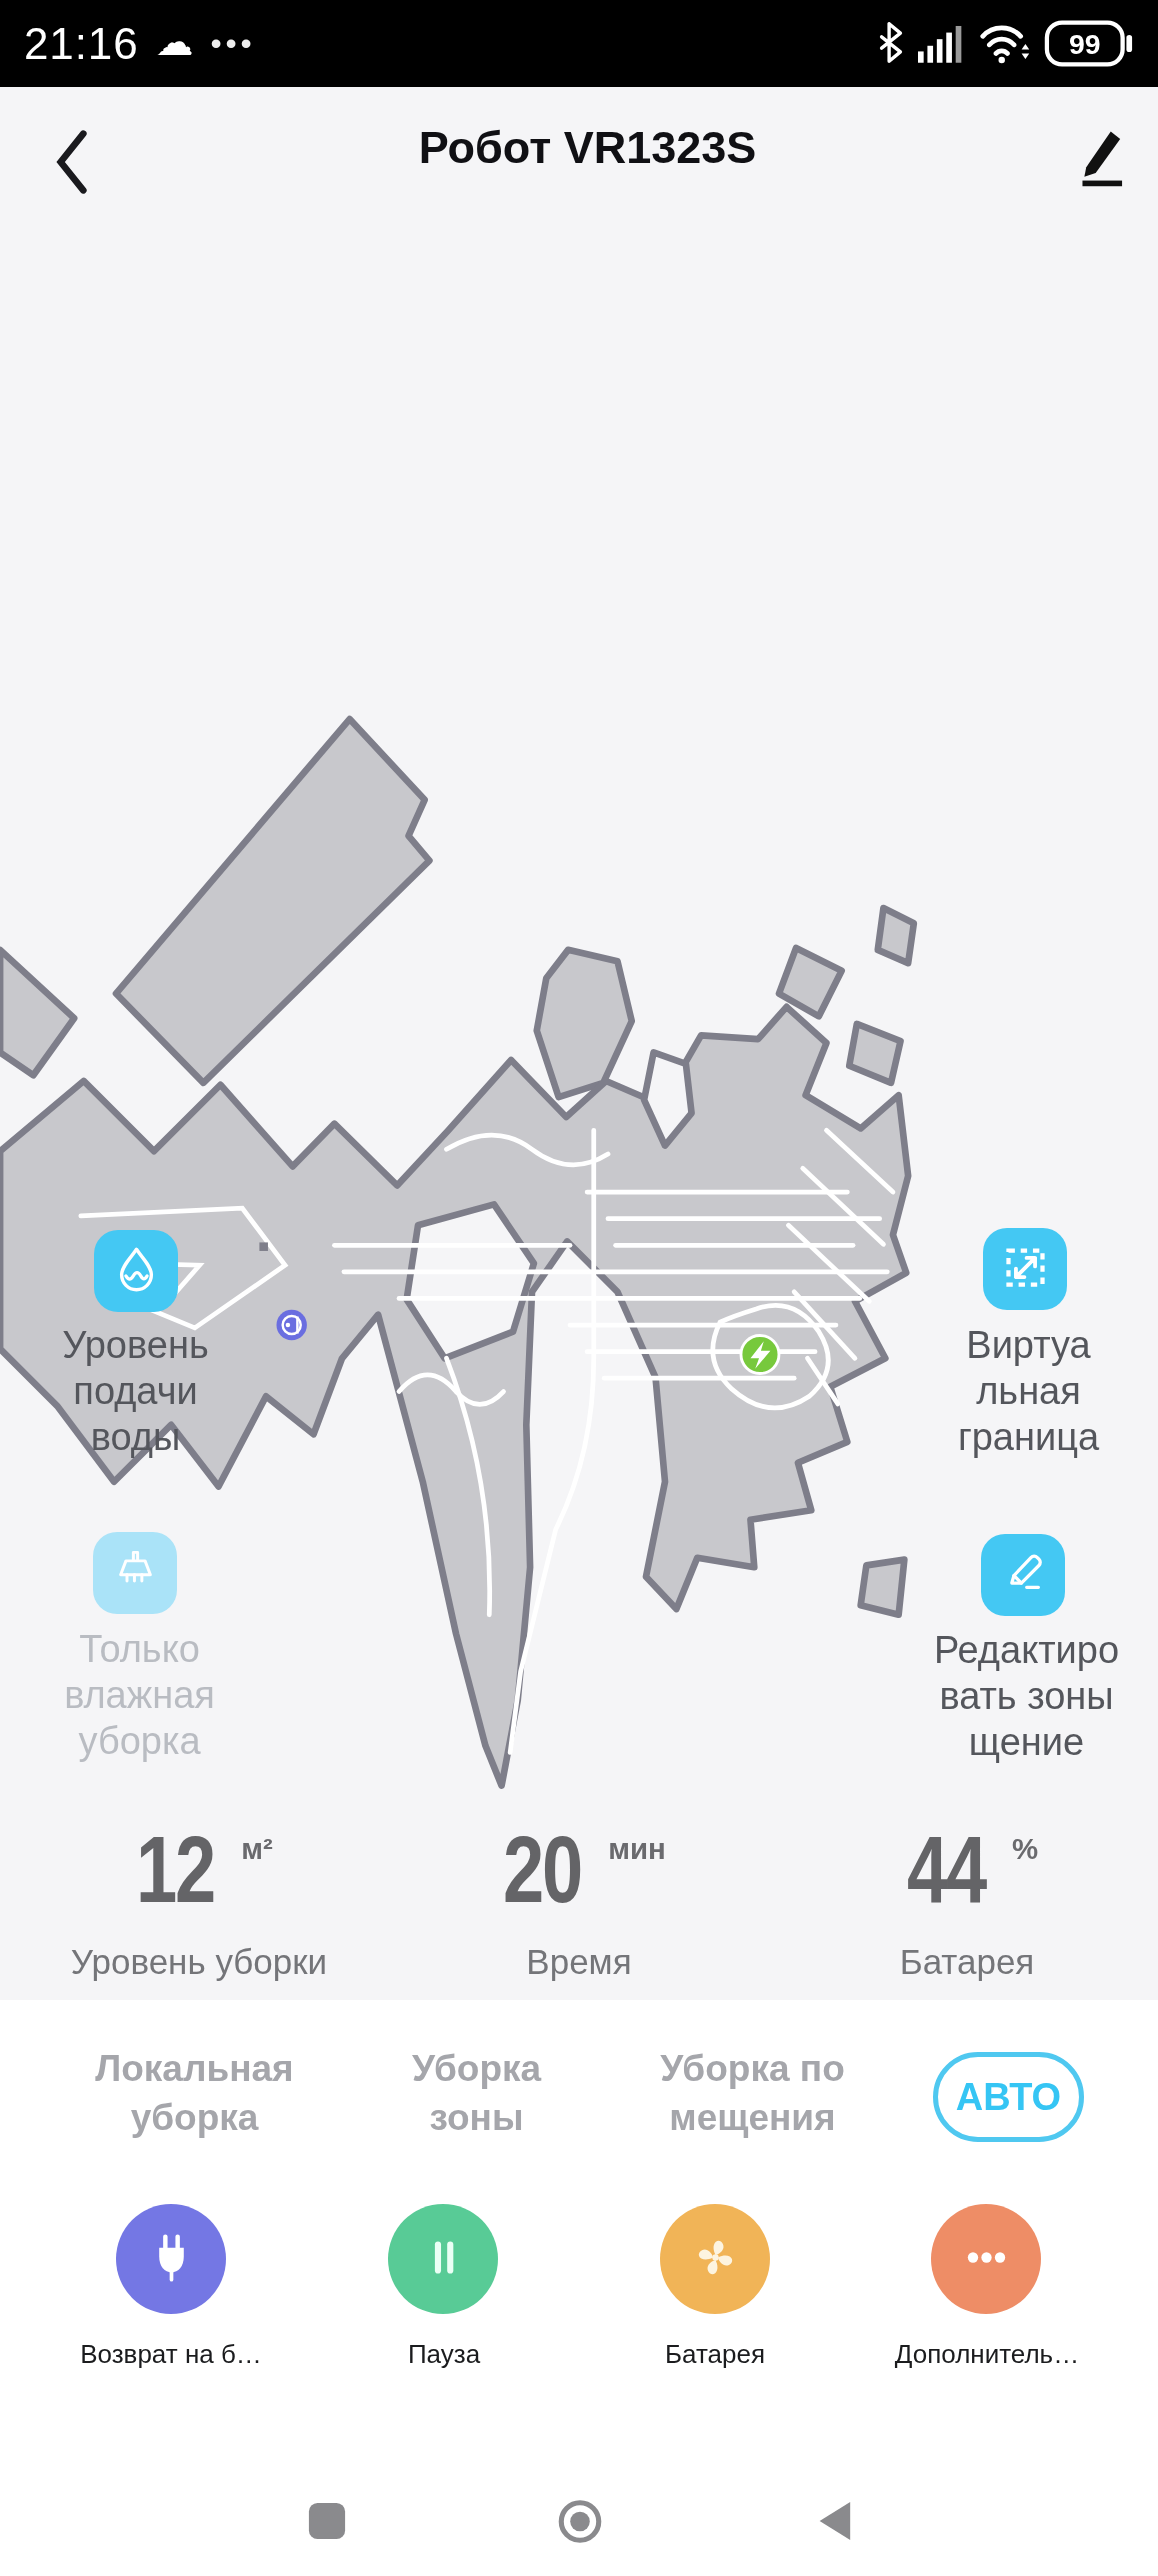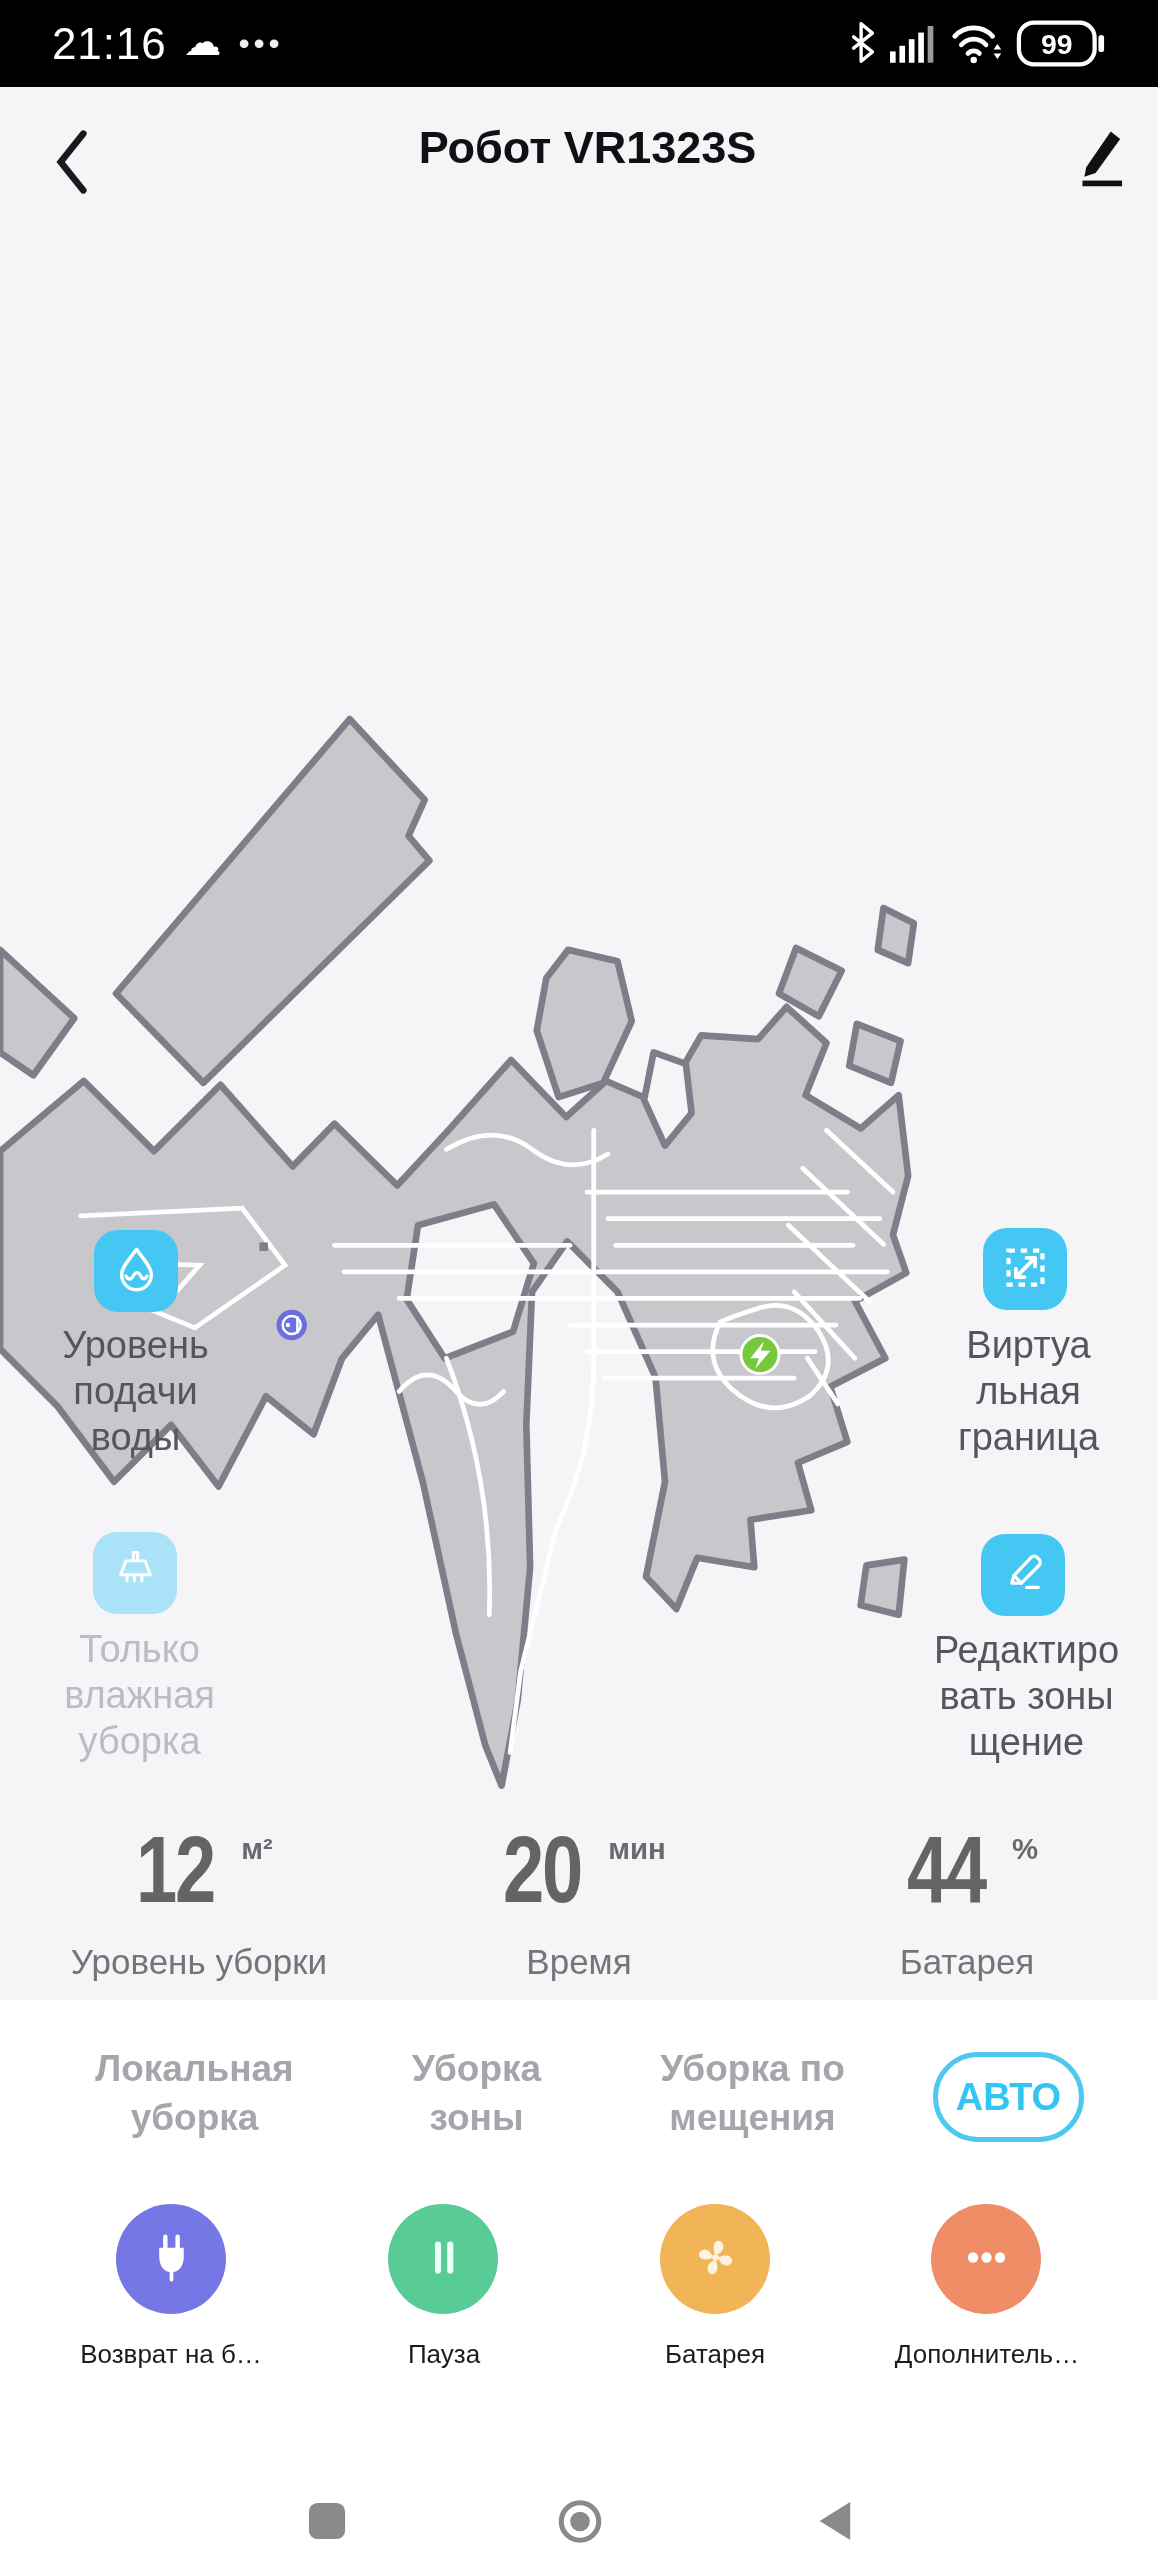--- a/index.html
+++ b/index.html
@@ -1,20 +1,20 @@
 <!DOCTYPE html>
 <html style="font-size:15px"><head>
 <meta charset="utf-8">
 <style>
   html,body{margin:0;padding:0;}
   body{font-family:"Liberation Sans","DejaVu Sans",sans-serif;background:#e9e9eb;}
   #screen{position:relative;width:1159px;height:2576px;background:#f5f5f7;overflow:hidden;}
   
   .statusbar{position:absolute;left:0;top:0;width:1159px;height:87px;background:#000;z-index:10;
-    display:flex;align-items:center;justify-content:space-between;padding:0 52px;box-sizing:border-box;}
+    display:flex;align-items:center;justify-content:space-between;padding:0 24px;box-sizing:border-box;}
   .sb-left{display:flex;align-items:center;gap:17px;color:#fff;}
   .sb-time{font-size:44px;font-weight:500;letter-spacing:0.9px;}
   .sb-cloud{font-size:38px;line-height:1;position:relative;top:-1.9px;}
   .sb-dots{font-size:32px;letter-spacing:3.8px;color:#eee;}
   .sb-right{display:flex;align-items:center;gap:11px;}
   
   .header{position:absolute;left:0;top:82px;width:1159px;height:161px;z-index:9;padding-left:16px;}
   .back-btn{position:absolute;left:49px;top:46px;width:46px;height:68px;cursor:pointer;}
   .page-title{position:absolute;left:0;top:40px;width:100%;text-align:center;
     font-size:45px;font-weight:bold;color:#101014;}

